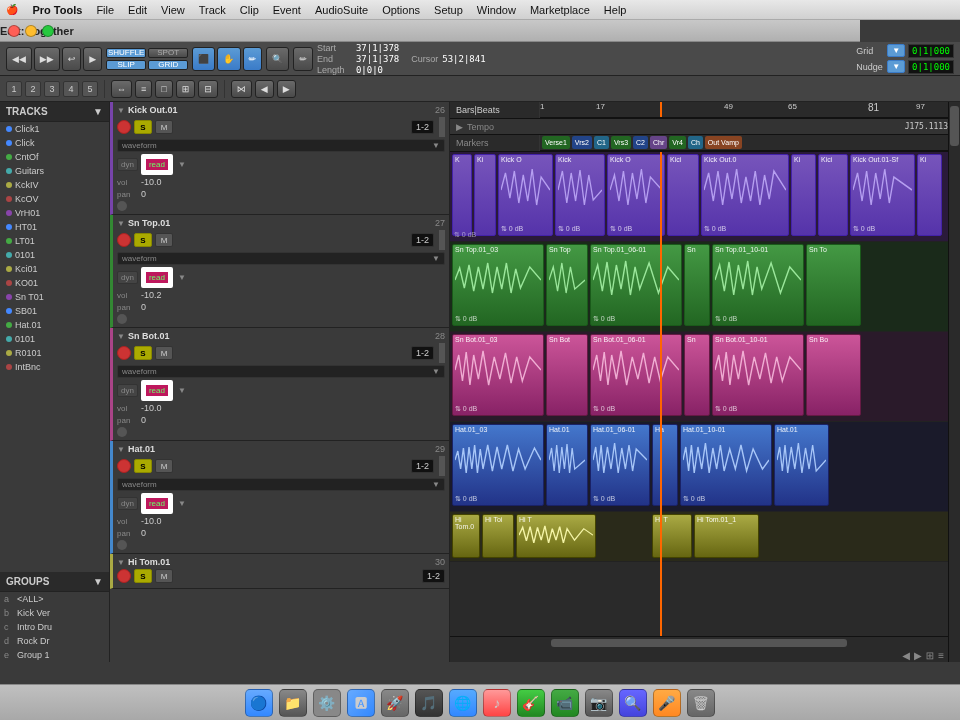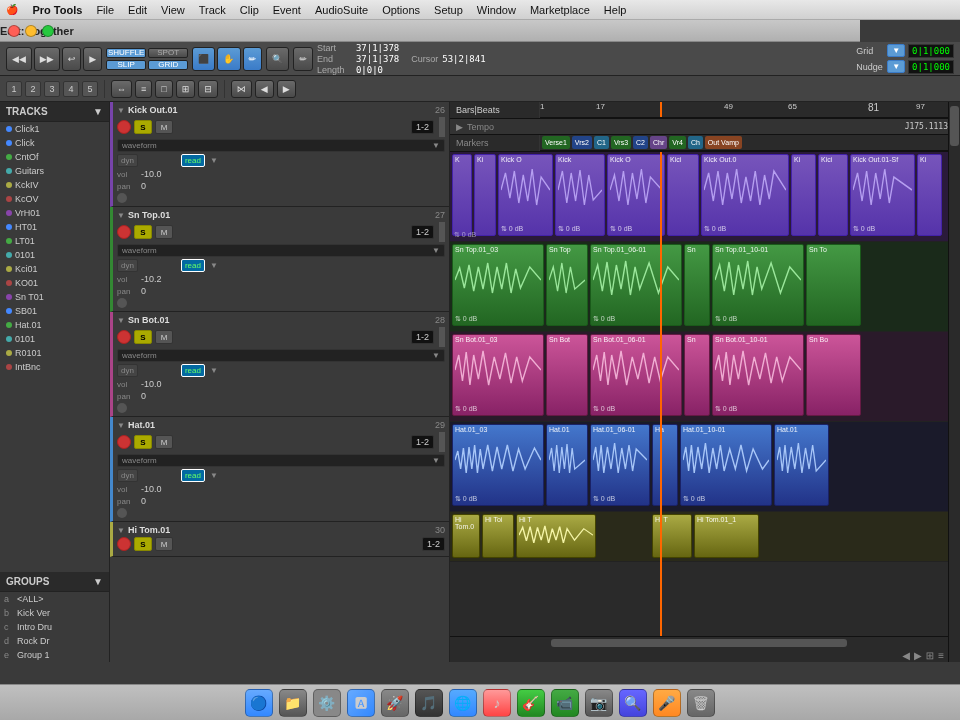--- a/index.html
+++ b/index.html
@@ -305,27 +305,26 @@
     }
     .cs-dyn-btn {
       background: #444;
       border: 1px solid #333;
       border-radius: 2px;
       color: #888;
       font-size: 8px;
       padding: 1px 3px;
     }
     .cs-read {
-      background: #0369a1;
-      border: 1px solid #ffffff;
+      background: #be185d;
+      border: 5px solid #ffffff;
       border-radius: 2px;
       color: #6f6;
       font-size: 8px;
       padding: 1px 3px;
-      margin-left: 40px;
     }
     .cs-vol-row {
       display: flex;
       align-items: center;
       gap: 4px;
       margin-top: 2px;
     }
     .cs-vol-label { font-size: 8px; color: #888; width: 20px; }
     .cs-vol-val { font-size: 9px; color: #ccc; width: 35px; }
     .cs-pan-val { font-size: 9px; color: #ccc; width: 25px; }

